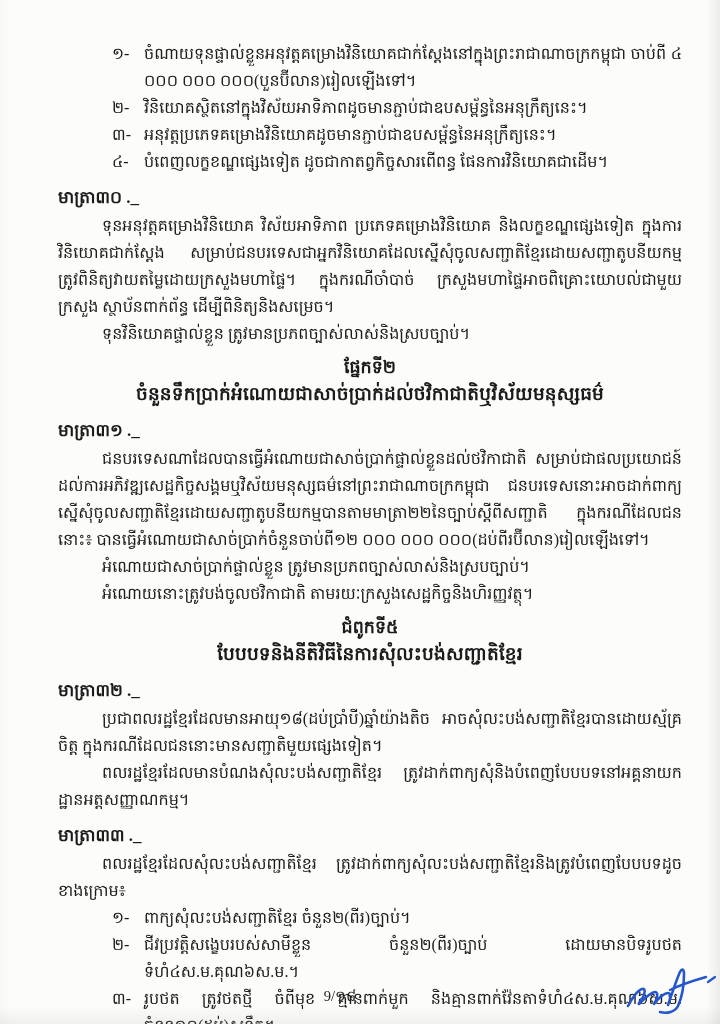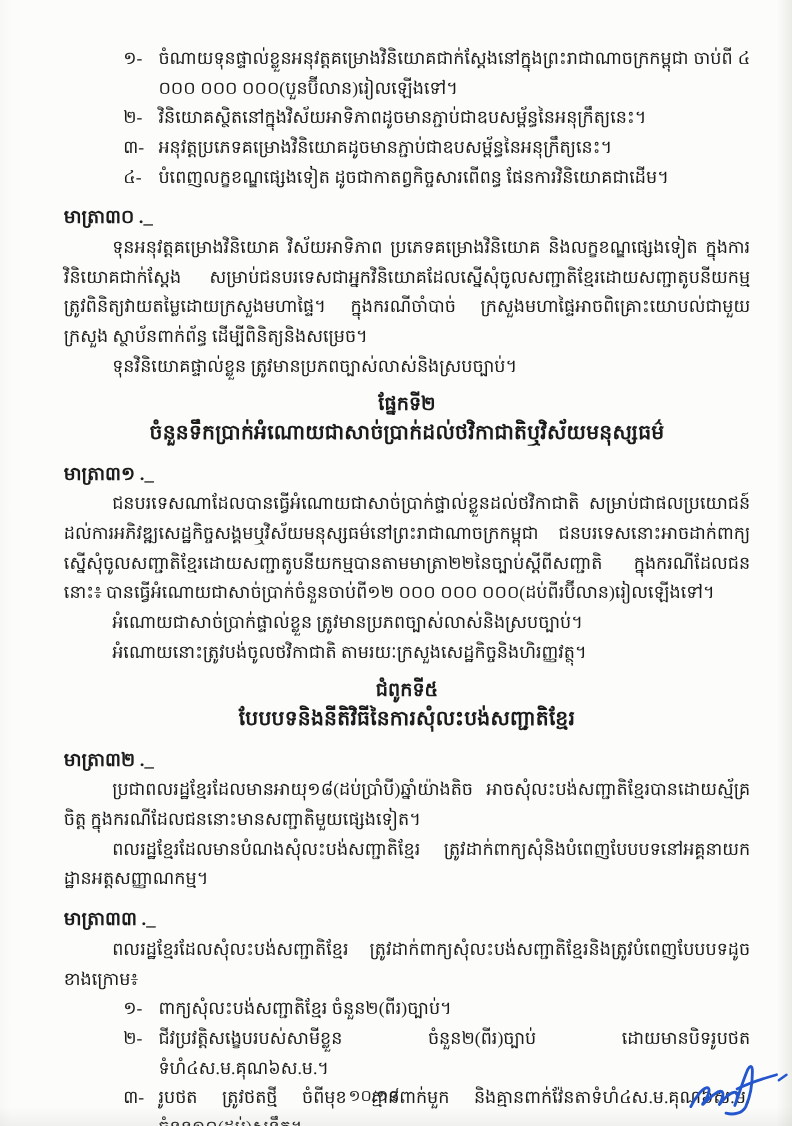--- a/index.html
+++ b/index.html
@@ -108,21 +108,21 @@
       <span class="li-text">ជីវប្រវត្តិសង្ខេបរបស់សាមីខ្លួន ចំនួន២(ពីរ)ច្បាប់ ដោយមានបិទរូបថតទំហំ៤ស.ម.គុណ៦ស.ម.។</span>
     </div>
     <div class="li">
       <span class="num">៣-</span>
       <span class="li-text">រូបថត ត្រូវថតថ្មី ចំពីមុខ គ្មានពាក់មួក និងគ្មានពាក់វ៉ែនតាទំហំ៤ស.ម.គុណ៦ស.ម. ចំនួន១០(ដប់)សន្លឹក។</span>
     </div>
   </div>
 
 </div>
 
-<div class="footer-pageno">១០/១៨</div>
+<div class="footer-pageno">9/១៨</div>
 
 <svg class="signature" viewBox="0 0 104 62" fill="none" xmlns="http://www.w3.org/2000/svg">
   <path d="M14 46 C 18 38, 24 30, 28 29 C 32 28, 31 34, 28 39 C 26 42, 24 44, 25 44 C 30 39, 37 32, 41 32 C 45 32, 43 39, 40 44 C 44 39, 50 33, 54 33 C 58 33, 56 40, 54 45 C 58 34, 63 18, 66 12 C 68 8, 70 9, 70 14 C 70 24, 68 37, 64 46 C 61 52, 53 54, 46 52" stroke="#2457cd" stroke-width="2.6" stroke-linecap="round" stroke-linejoin="round"></path>
   <path d="M56 30 C 64 26, 78 21, 92 17" stroke="#2457cd" stroke-width="2.4" stroke-linecap="round"></path>
   <path d="M94 22 L 101 17" stroke="#2457cd" stroke-width="2.2" stroke-linecap="round"></path>
 </svg>
 
 <div class="scan-vignette"></div>
 
 </body></html>

